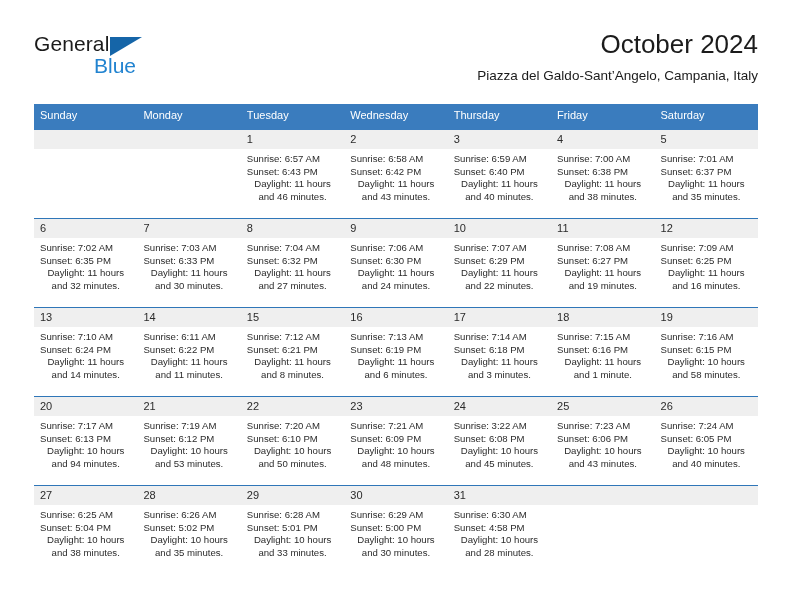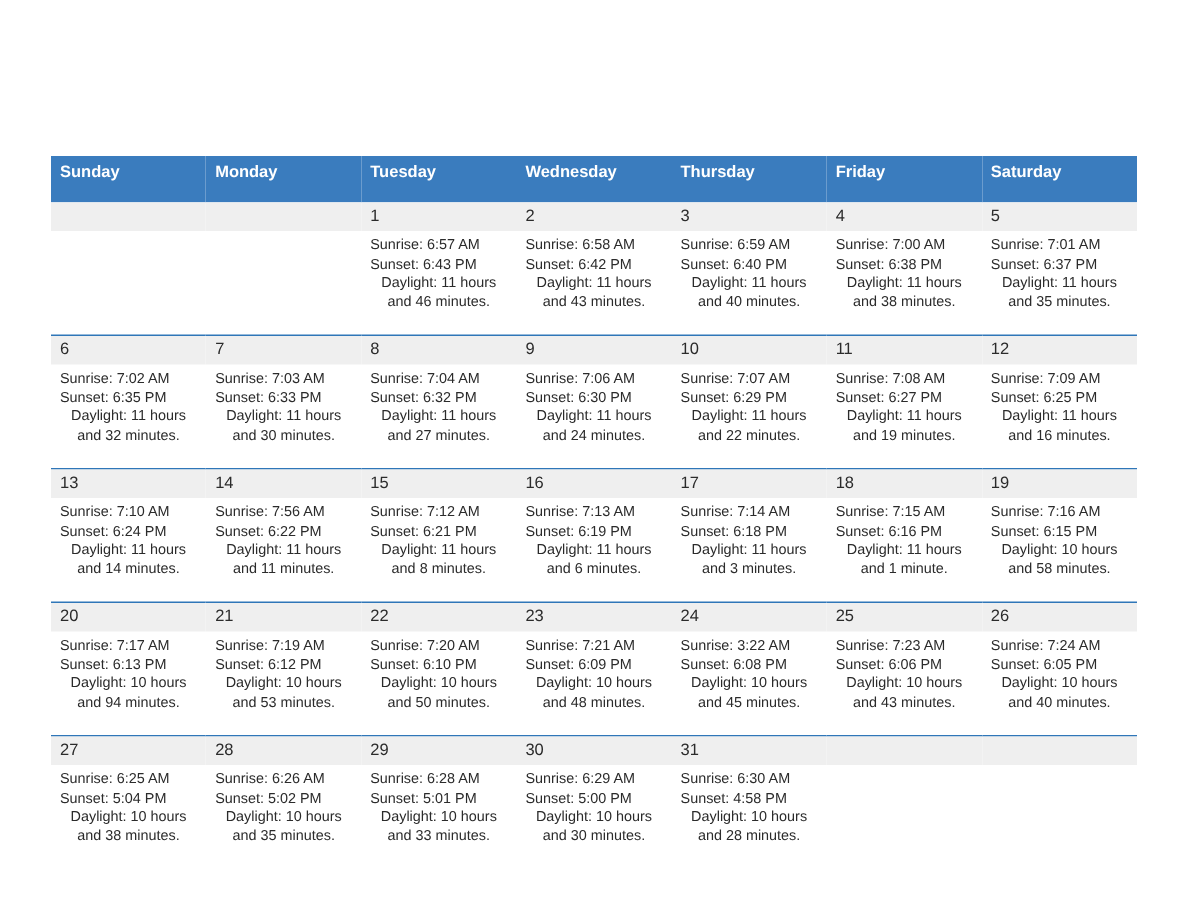--- a/index.html
+++ b/index.html
@@ -92,23 +92,23 @@
     top: 104px;
     width: 724px;
     border-collapse: collapse;
     table-layout: fixed;
   }
 
   .calendar th {
     background: #3a7cbe;
     color: #ffffff;
     font-size: 11px;
-    font-weight: bold;
+    font-weight: normal;
     text-align: left;
-    padding: 5px 0 14px 6px;
+    padding: 5px 0 9px 6px;
     height: 12px;
     border: none;
   }
 
   .calendar td {
     width: 103.43px;
     vertical-align: top;
     padding: 0;
     border: none;
     border-top: 1.6px solid #2f76b8;
@@ -147,20 +147,34 @@
   .details .daylight {
     white-space: normal;
     text-align: center;
   }
 </style>
 </head>
 <body>
 
 <div class="page">
 
+  <div class="header">
+
+    <div class="logo">
+      <span class="logo-general">General</span>
+      <span class="logo-tri"></span>
+      <span class="logo-blue">Blue</span>
+    </div>
+
+    <div class="title-block">
+      <div class="cal-title">October 2024</div>
+      <div class="cal-subtitle">Piazza del Galdo-Sant’Angelo, Campania, Italy</div>
+    </div>
+
+  </div>
 
   <table class="calendar">
     <thead>
       <tr id="weekday-row">
           <th>Sunday</th>
           <th>Monday</th>
           <th>Tuesday</th>
           <th>Wednesday</th>
           <th>Thursday</th>
           <th>Friday</th>
@@ -310,21 +324,21 @@
                 <div>Sunrise: 7:10 AM</div>
                 <div>Sunset: 6:24 PM</div>
                 <div class="daylight">Daylight: 11 hours and 14 minutes.</div>
               </div>
             </div>
           </td>
           <td>
             <div class="cell-inner">
               <div class="daynum">14</div>
               <div class="details">
-                <div>Sunrise: 7:56 AM</div>
+                <div>Sunrise: 6:11 AM</div>
                 <div>Sunset: 6:22 PM</div>
                 <div class="daylight">Daylight: 11 hours and 11 minutes.</div>
               </div>
             </div>
           </td>
           <td>
             <div class="cell-inner">
               <div class="daynum">15</div>
               <div class="details">
                 <div>Sunrise: 7:12 AM</div>

